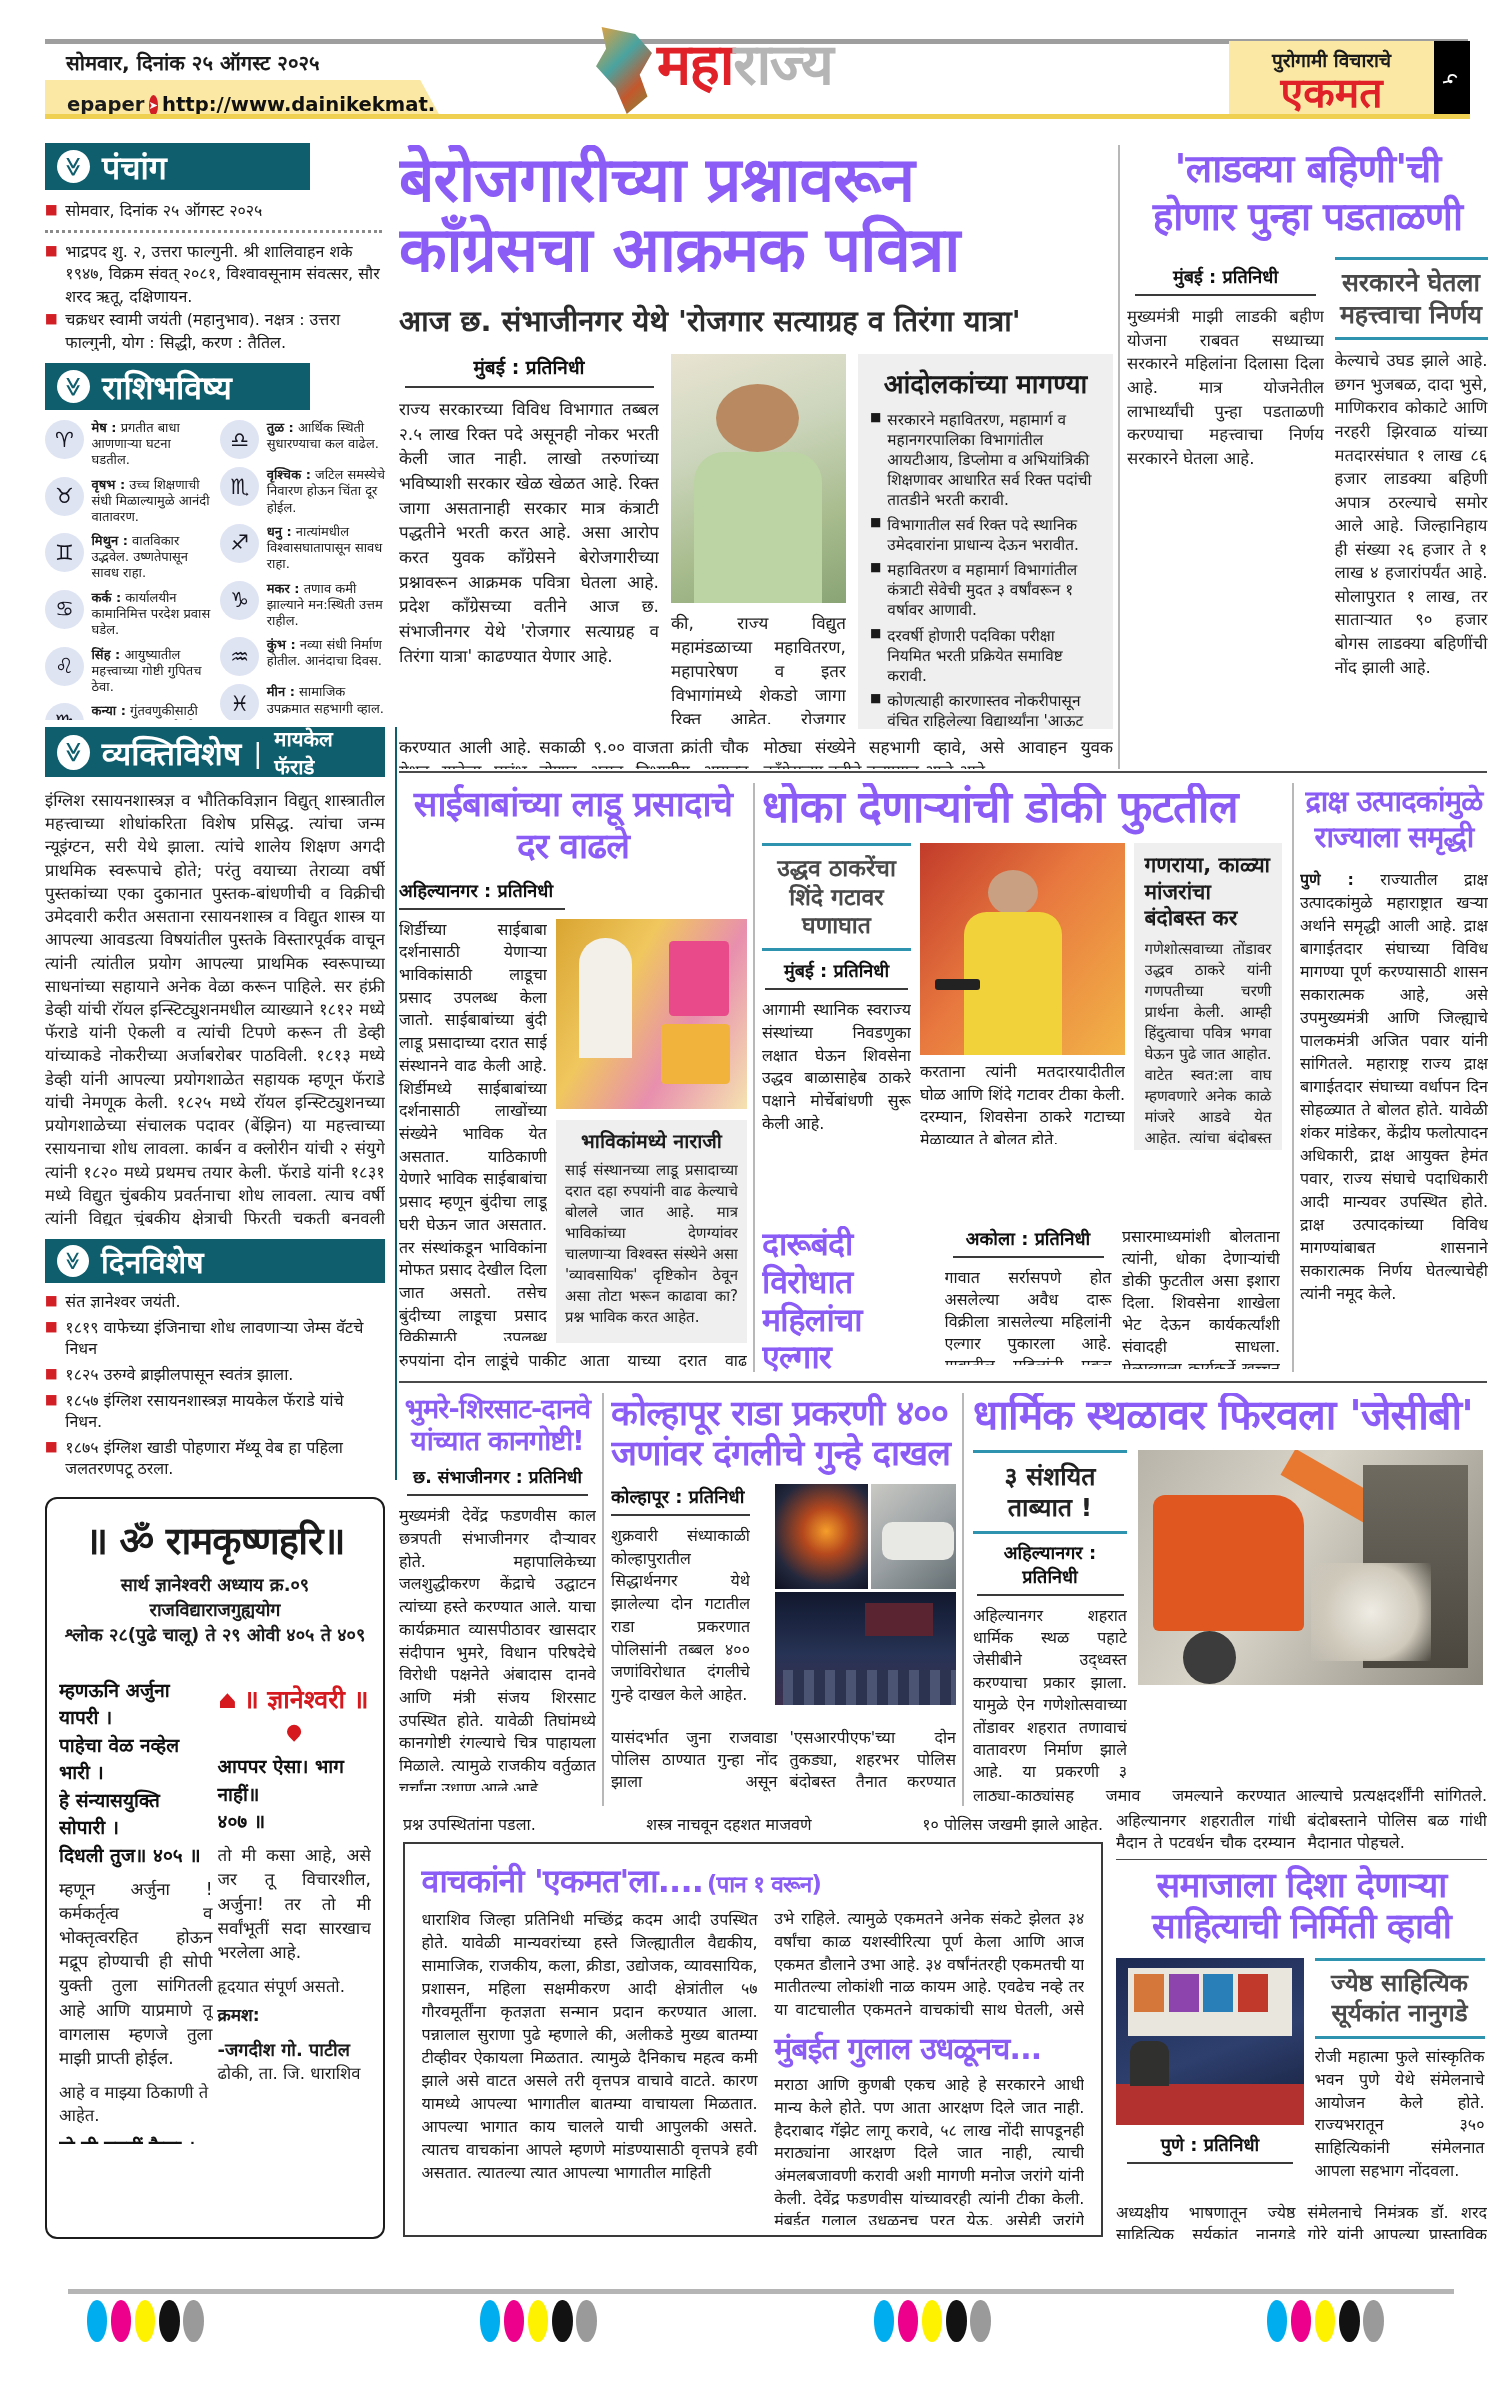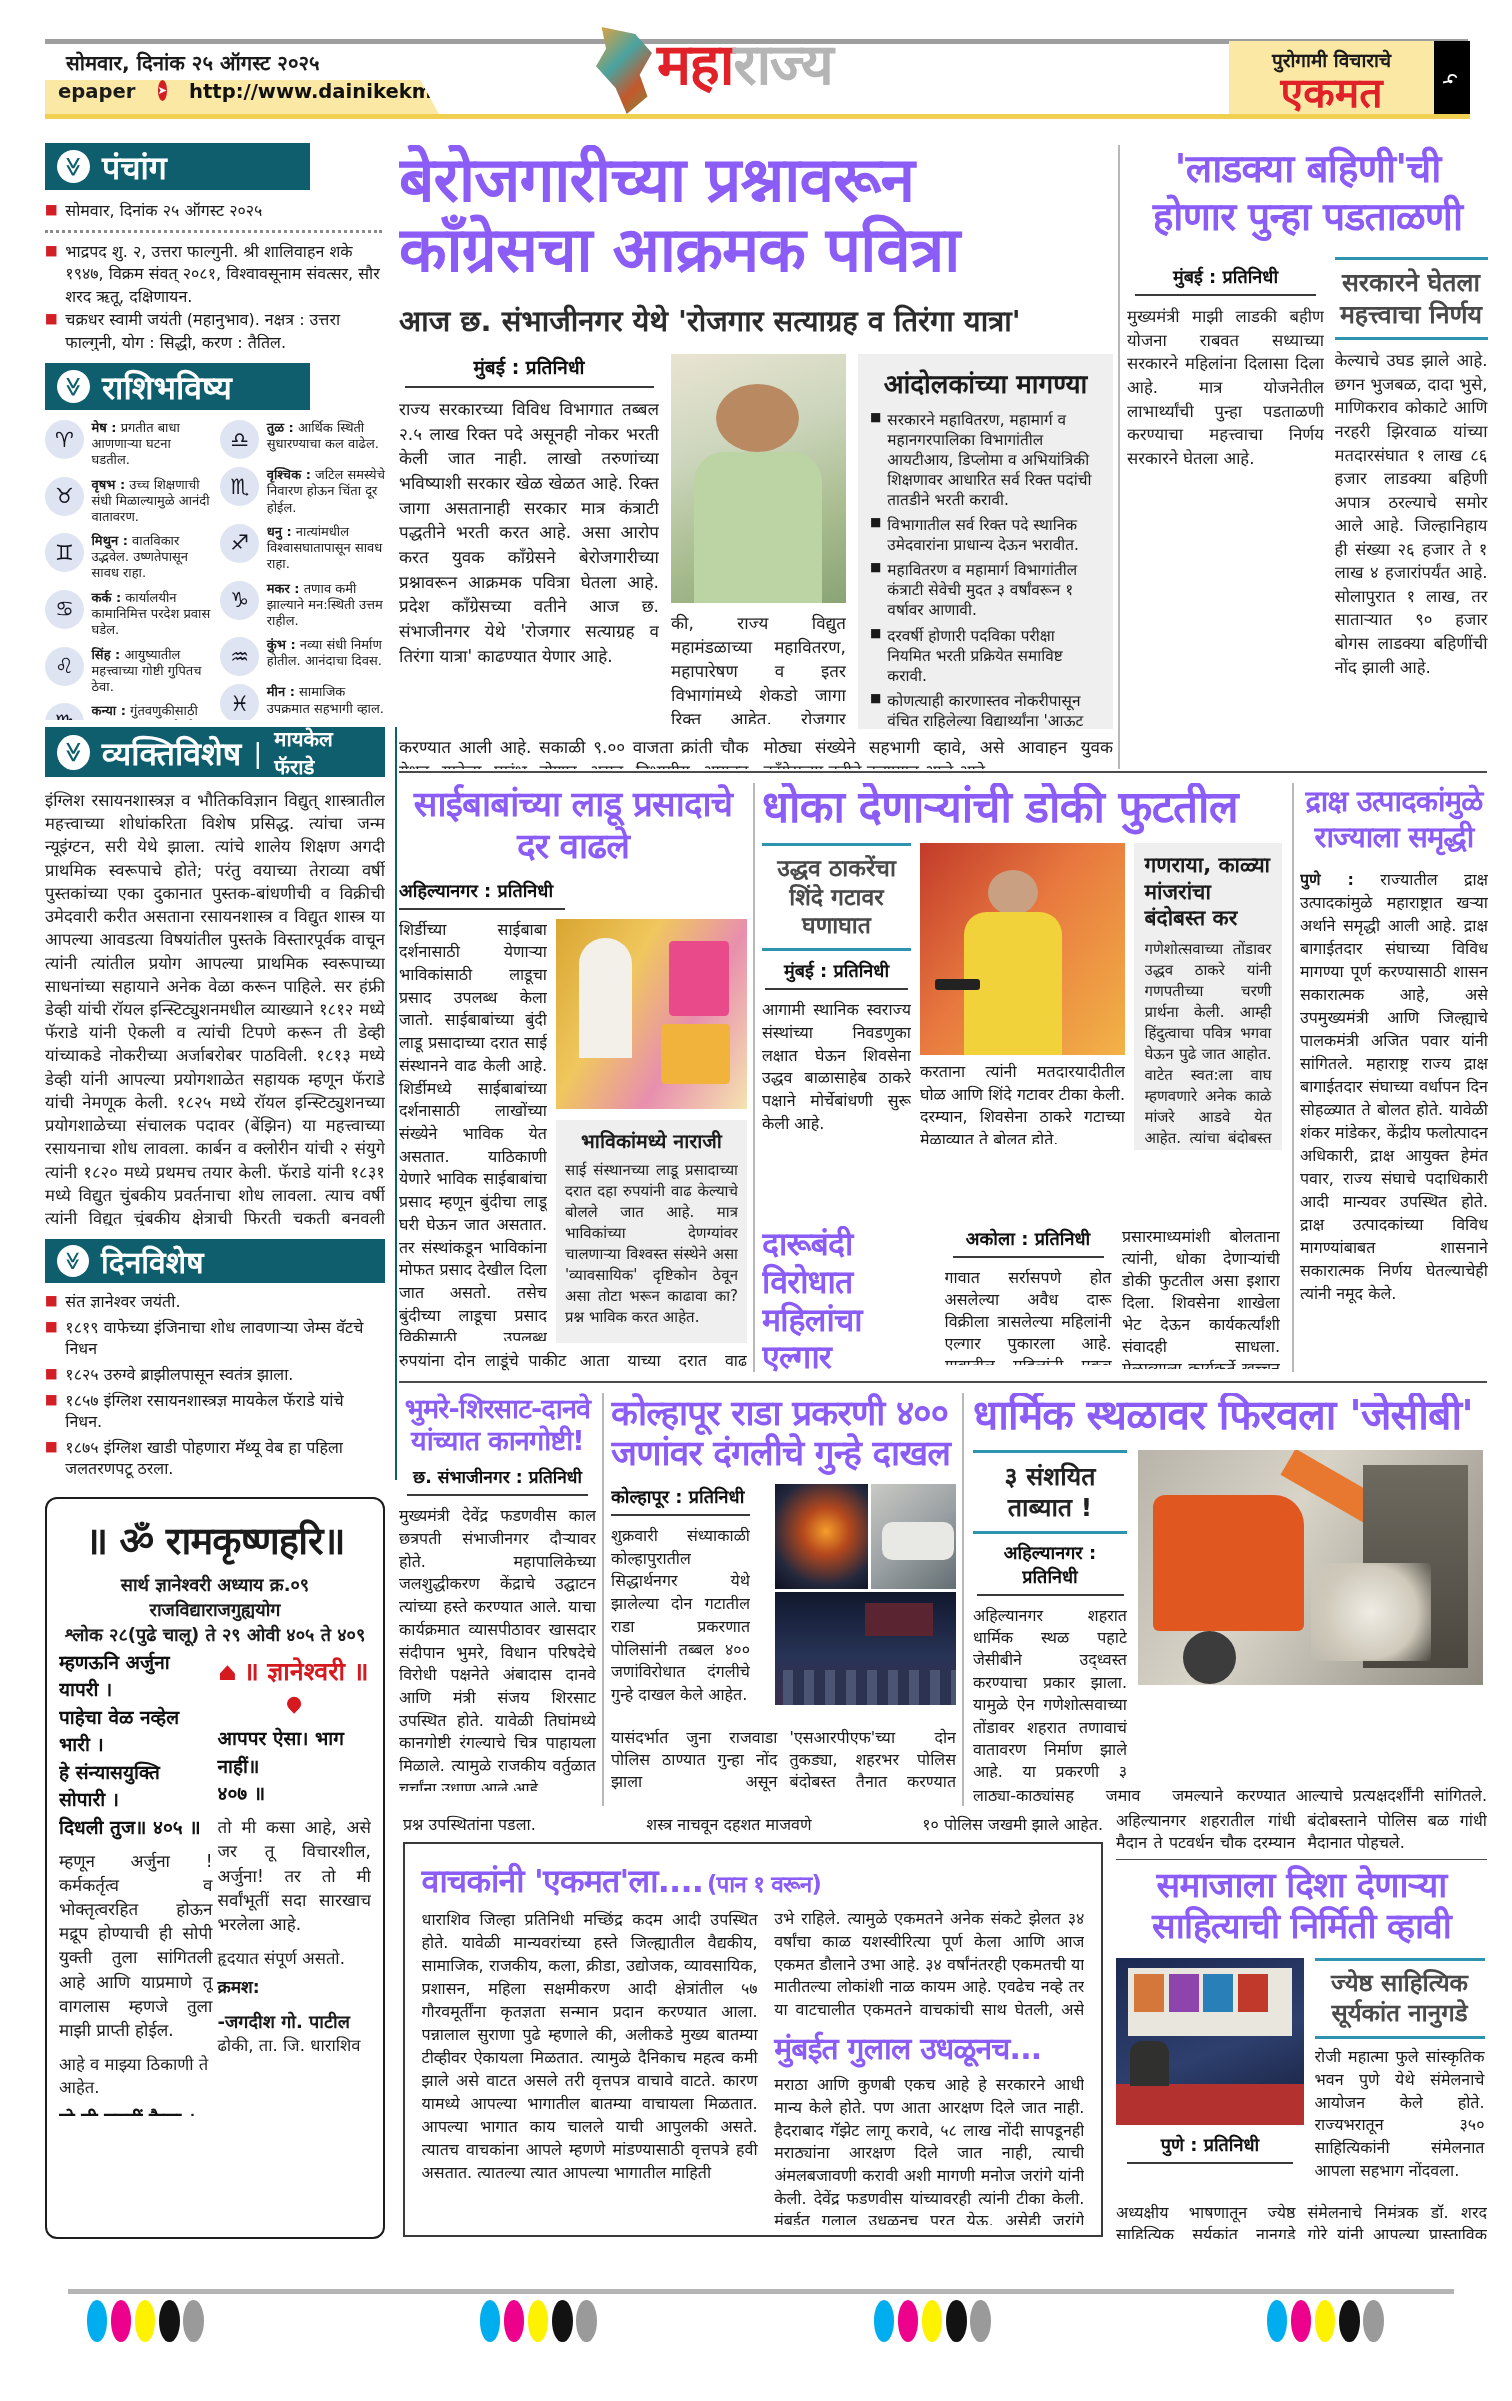--- a/index.html
+++ b/index.html
@@ -31,21 +31,21 @@
   .dot{width:20.3px;height:42px;border-radius:50%;display:inline-block;margin-right:3.8px}
   .dinitem{display:flex;font-size:16px;line-height:1.3;margin-bottom:5.3px;text-align:left}
 </style>
 </head>
 <body>
 
 <div class="page">
 
   <div class="abs" style="left:45px;top:39px;width:1423px;height:4.5px;background:#9e9e9e"></div>
   <div class="abs bold" style="left:66px;top:48px;font-size:20.3px">सोमवार, दिनांक २५ ऑगस्ट २०२५</div>
-  <div class="abs" style="left:45px;top:80px;width:395px;height:36px;background:#fbe8a4;clip-path:polygon(0 0,95% 0,100% 100%,0 100%);display:flex;align-items:flex-start;gap:22px;padding-left:13px;box-sizing:border-box">
+  <div class="abs" style="left:45px;top:80px;width:395px;height:36px;background:#fbe8a4;clip-path:polygon(0 0,95% 0,100% 100%,0 100%);display:flex;align-items:flex-end;gap:4px;padding-left:22px;box-sizing:border-box">
     <span style="font-size:19.6px;font-weight:bold">epaper</span>
     <span class="circ" style="width:21px;height:21px;background:#d21f26;color:#fff;font-size:11.3px">
         <span>➤</span>
       </span>
     <a style="font-size:19.6px;font-weight:bold;color:#111;text-decoration:none">http://www.dainikekmat.com</a>
   </div>
   <div class="abs" style="left:596px;top:27px;width:56px;height:87px;background:linear-gradient(135deg,#e8a23c 0%,#4aa3a0 40%,#c4572c 70%,#7b8f3e 100%);clip-path:polygon(10% 0,70% 8%,100% 30%,78% 55%,92% 80%,55% 100%,35% 70%,0 45%,18% 25%)"></div>
   <div class="abs" style="left:657px;top:36px;font-size:57px;font-weight:800;letter-spacing:-1.5px;line-height:1">
     <span style="color:#e02128">महा</span><span style="color:#b5b5b5">राज्य</span>
   </div>
@@ -184,21 +184,21 @@
         <span class="redsq">■</span>
         <span>१९२३  नवकथेचे जनक गंगाधर गाडगीळ यांचा जन्म.</span>
       </div>
 
   </div>
 
   <div class="abs" style="left:45px;top:1497px;width:340px;height:742px;border:2.3px solid #1c1c1c;border-radius:12px;box-sizing:border-box;padding:13.6px 12px;overflow:hidden">
     <div class="ctr" style="font-size:38px;font-weight:800;letter-spacing:-0.8px">॥ ॐ रामकृष्णहरि॥</div>
     <div class="ctr bold" style="font-size:18px;line-height:1.4;margin-top:7.5px;white-space:pre-line">सार्थ ज्ञानेश्वरी अध्याय क्र.०९ राजविद्याराजगुह्ययोग
 श्लोक २८(पुढे चालू) ते २९ ओवी ४०५ ते ४०९</div>
-    <div style="display:flex;gap:5px;margin-top:1px;height:467px;overflow:hidden">
+    <div style="display:flex;gap:5px;margin-top:29px;height:467px;overflow:hidden">
       <div style="width:50%">
         <div class="verse">म्हणऊनि अर्जुना यापरी ।
 पाहेचा वेळ नव्हेल भारी ।
 हे संन्यासयुक्ति सोपारी ।
 दिधली तुज॥ ४०५ ॥</div>
         <div class="jt" style="font-size:17px;line-height:1.42;margin-top:7.5px">म्हणून अर्जुना ! कर्मकर्तृत्व व भोक्तृत्वरहित होऊन मद्रूप होण्याची ही सोपी युक्ती तुला सांगितली आहे आणि याप्रमाणे तू वागलास म्हणजे तुला माझी प्राप्ती होईल.</div>
         <div style="font-size:16.6px;margin-top:10.5px">आहे व माझ्या ठिकाणी ते आहेत.</div>
         <div class="verse" style="margin-top:7.5px">तो मी पुरुषीं कैसा । तरि जो
 सर्वभूतीं सदा सारिसा। जेथ</div>
       </div>

